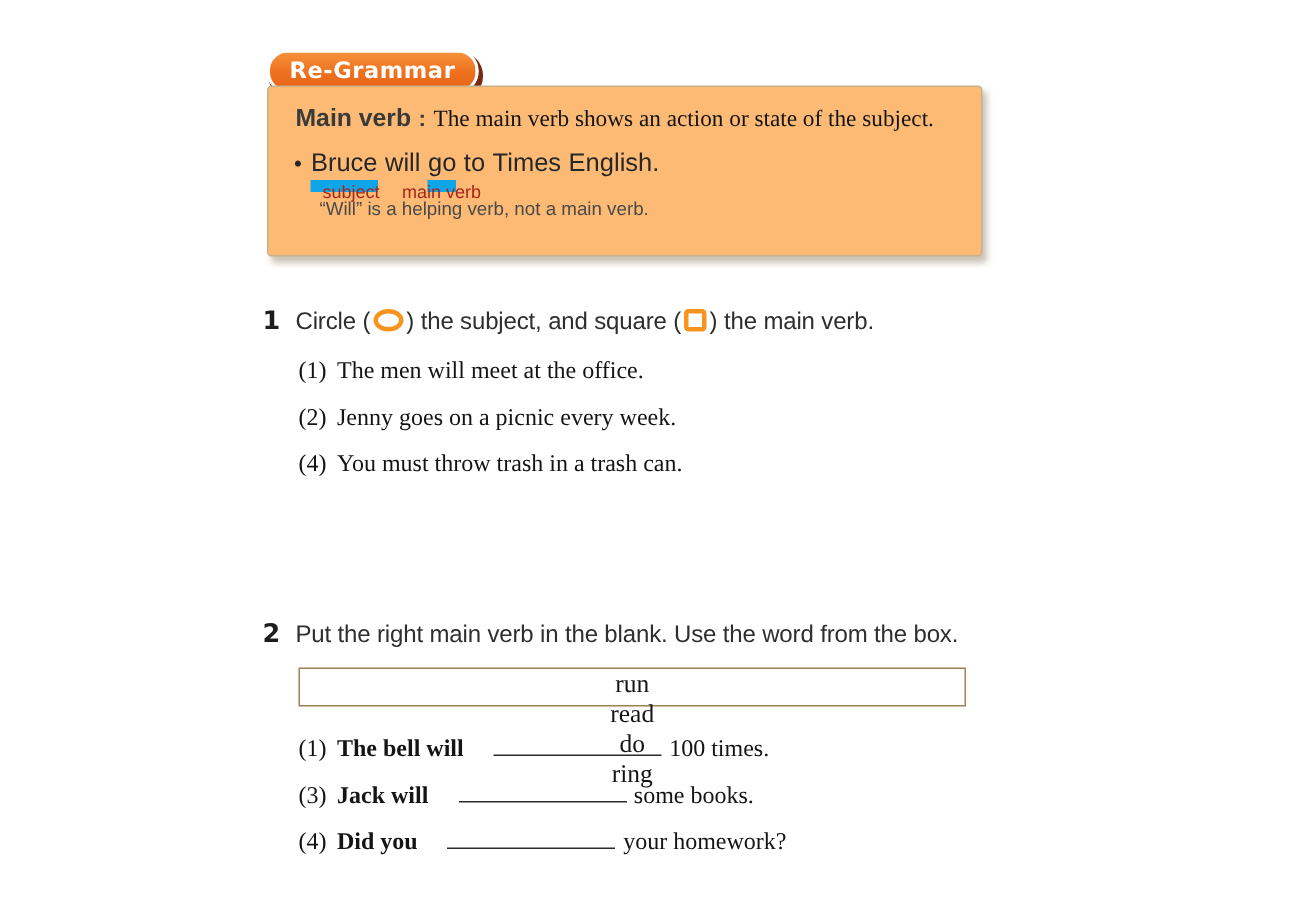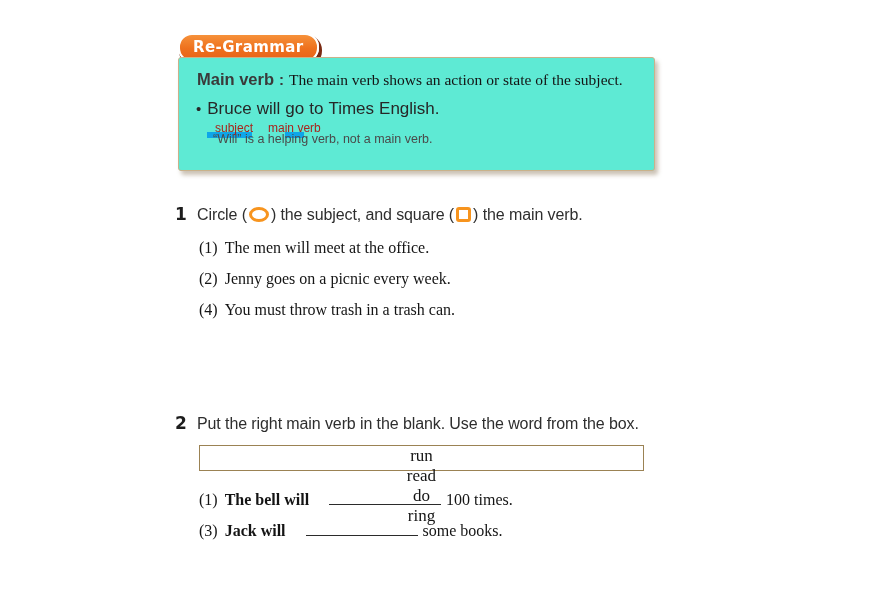--- a/index.html
+++ b/index.html
@@ -14,31 +14,31 @@
     background:linear-gradient(180deg,#f6913a 0%, #ee701d 55%, #e8631a 100%);
     border:2px solid #ffffff; border-radius:14px;
     box-shadow:2px 3px 0 1px #7b2a12;
     color:#ffffff; font-weight:bold; font-size:15px; letter-spacing:.4px;
     display:flex; align-items:center; font-family:"DejaVu Sans", sans-serif;margin-top:24px;
   }
 
   
   .info-box {
     position:absolute; left:178px; top:57px; width:477px; height:114px;
-    background:#5eead4; border:1px solid #c9b28b; border-radius:3px;
+    background:#fdba74; border:1px solid #c9b28b; border-radius:3px;
     box-shadow:3px 4px 4px rgba(140,120,90,.45); box-sizing:border-box;
   }
   .info-title { position:absolute; left:18px; top:12px; white-space:nowrap; }
   .info-title .t  { font-weight:bold; color:#3a3a3a; font-size:16.5px; }
   .info-title .sep{ font-weight:bold; color:#3a3a3a; font-size:15px; margin:0 5px; }
   .info-title .desc { font-family:"Liberation Serif", serif; font-size:15.5px; color:#141414; }
   .example { position:absolute; left:17px; top:41px; font-size:17px; color:#272727; font-weight:500; white-space:nowrap; }
   .example .bullet { margin-right:6px; font-size:15px; }
   .ex-word { margin-right:5px; display:inline-block; }
-  .ex-word.u { border-bottom:6px solid #0ea5e9; padding-bottom:13px; }
+  .ex-word.u { border-bottom:8px solid #0ea5e9; padding-bottom:1px; }
   .labels { position:absolute; left:36px; top:63px; font-size:12px; font-weight:500; color:#a8241c; white-space:nowrap; }
   .label-mainverb { margin-left:15px; }
   .note { position:absolute; left:34px; top:74px; font-size:12.5px; color:#4a4a4a; }
 
   
   .exercise { position:absolute; left:175px; }
   #ex1 { top:204px; }
   #ex2 { top:413px; }
   .ex-heading { display:flex; align-items:baseline; font-size:16px; color:#2e2e2e; font-weight:500; letter-spacing:-.1px; white-space:nowrap; }
   .ex-num { font-weight:bold; font-size:17px; color:#1d1d1d; width:22px; flex:none; font-family:"DejaVu Sans", sans-serif; }
@@ -110,16 +110,17 @@
     </div>
     <div class="word-box">
       <span>run</span>
       <span>read</span>
       <span>do</span>
       <span>ring</span>
     </div>
     <div class="ex-items">
       <div class="line"><span class="item-num">(1)</span><span class="item-pre">The bell will</span><span class="blank"></span><span class="item-post">100 times.</span></div>
       <div class="line"><span class="item-num">(3)</span><span class="item-pre">Jack will</span><span class="blank"></span><span class="item-post">some books.</span></div>
+      <div class="line"><span class="item-num">(4)</span><span class="item-pre">Did you</span><span class="blank"></span><span class="item-post">your homework?</span></div>
     </div>
   </div>
 
 </div>
 
 </body></html>

